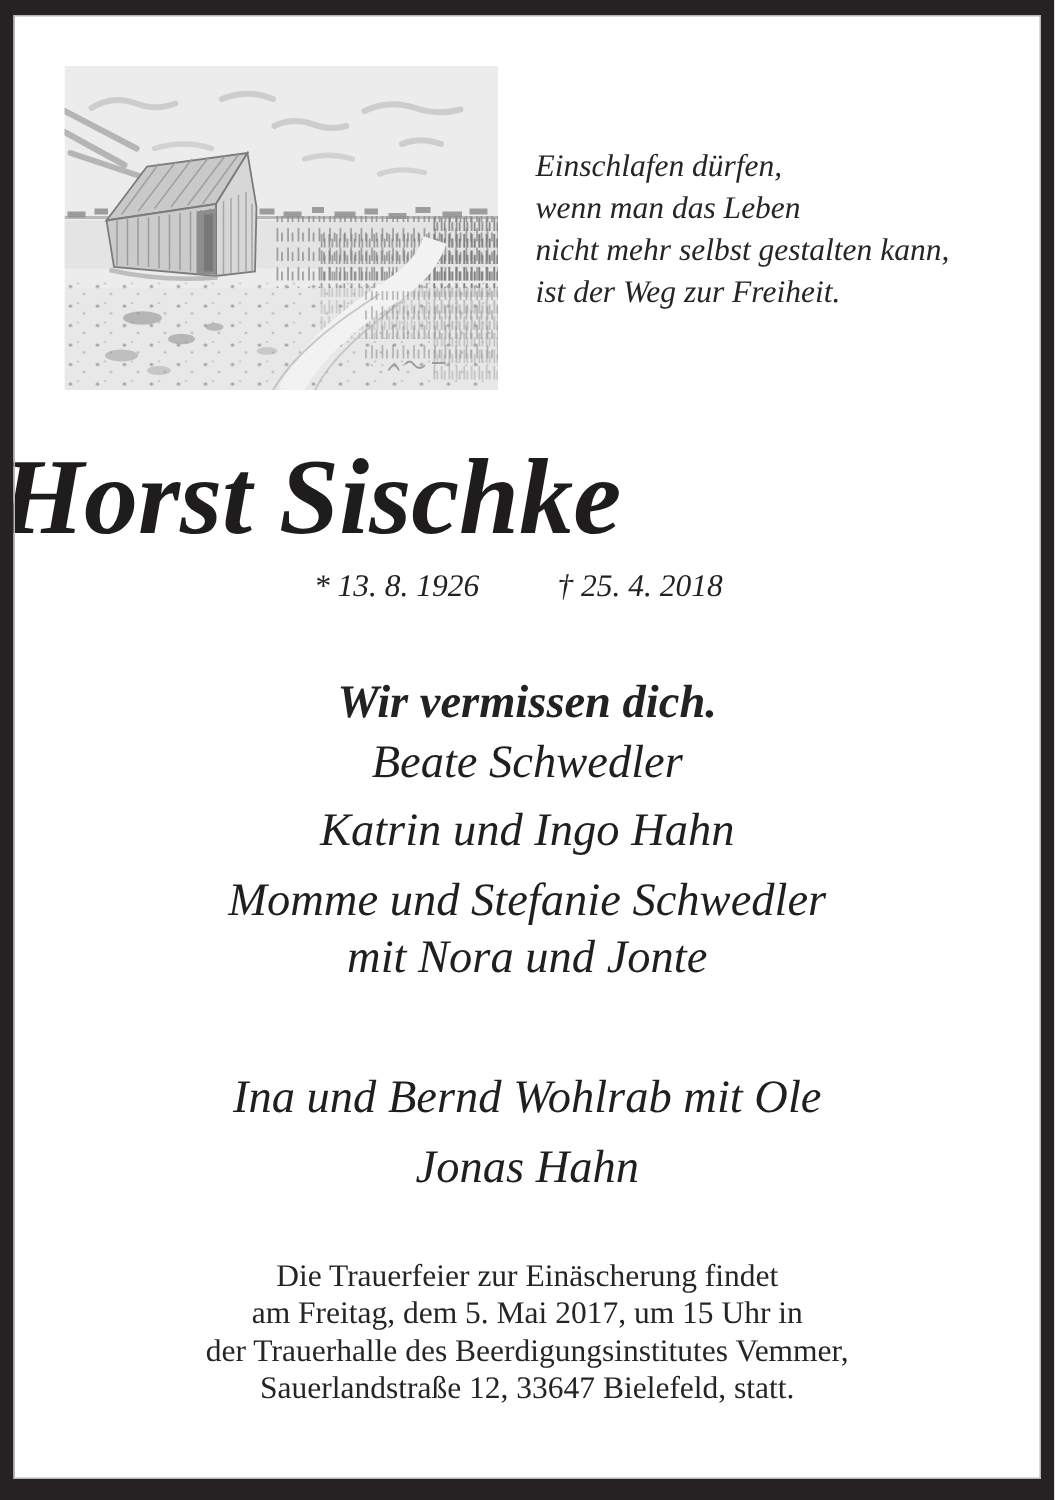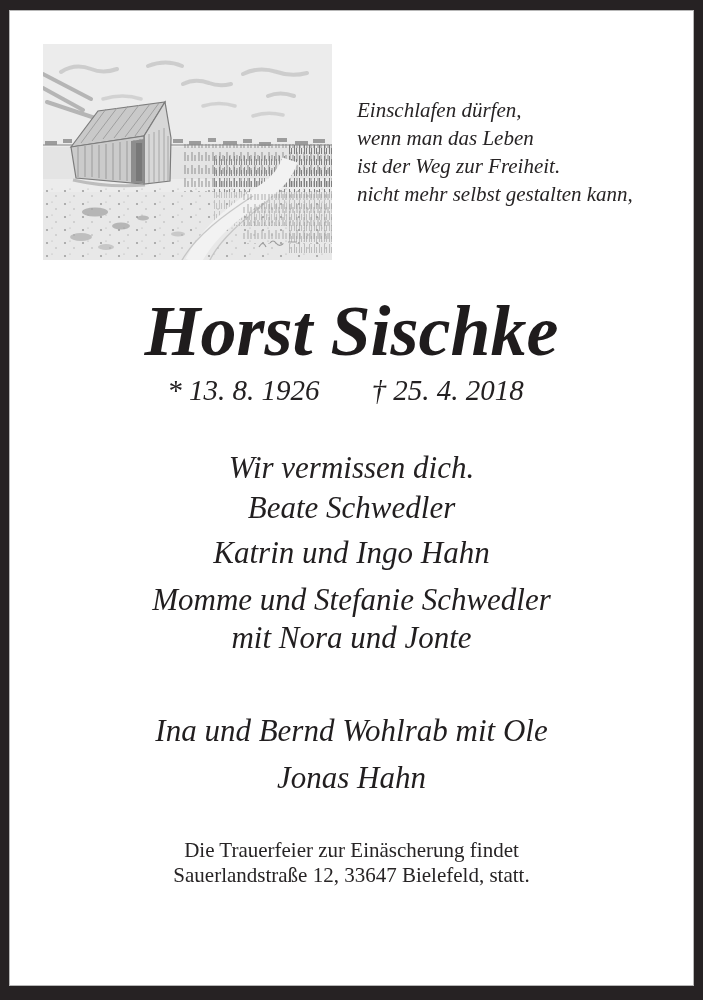--- a/index.html
+++ b/index.html
@@ -28,36 +28,37 @@
   .artwork{
     position:absolute;left:43px;top:44px;width:289px;height:216px;
   }
   .quote{
     position:absolute;left:357px;top:96px;
     font-style:italic;font-size:21px;line-height:28px;
     color:#272425;white-space:nowrap;
   }
   .name{
     position:absolute;left:0;right:0;top:295px;margin:0;
-    text-align:center;
+    text-align:left;
     font-style:italic;font-weight:700;
     font-size:72px;line-height:72px;
     color:#1f1c1d;
   }
   .dates{
     position:absolute;left:0;right:12px;top:376px;
     display:flex;justify-content:center;gap:52px;
-    font-style:italic;font-size:29px;line-height:29px;
+    font-style:italic;font-size:21px;line-height:29px;
     color:#242122;
   }
   .farewell{
     position:absolute;left:0;right:0;top:452px;
     text-align:center;
     font-style:italic;font-size:31px;line-height:31px;
     color:#242122;
+    font-weight:bold;
   }
   .mourner{
     position:absolute;left:0;right:0;
     text-align:center;
     font-style:italic;font-weight:400;
     font-size:31px;line-height:31px;
     color:#211e1f;
   }
   .m0{top:492px}.m1{top:537px}.m2{top:584px}.m3{top:622px}
   .m4{top:671px}.m5{top:715px}.m6{top:762px}
@@ -118,40 +119,42 @@
       <ellipse cx="63" cy="203" rx="8" ry="3" fill="#979797" opacity="0.4"></ellipse>
       <ellipse cx="135" cy="190" rx="7" ry="2.6" fill="#9a9a9a" opacity="0.4"></ellipse>
       <rect x="200" y="150" width="89" height="50" fill="url(#grass)" opacity="0.7"></rect>
       <path d="M216 203q4-7 7 0m4-4q3-4 6 0 3 4 7 1m5-2h9" stroke="#9d9d9d" stroke-width="1.2" fill="none"></path>
     </svg>
   </div>
 
   <div class="quote">
     <div>Einschlafen dürfen,</div>
     <div>wenn man das Leben</div>
+    <div>nicht mehr selbst gestalten kann,</div>
     <div>ist der Weg zur Freiheit.</div>
-    <div>nicht mehr selbst gestalten kann,</div>
   </div>
 
   <h1 class="name">Horst Sischke</h1>
 
   <div class="dates">
     <span>* 13. 8. 1926</span>
     <span>† 25. 4. 2018</span>
   </div>
 
   <div class="farewell">Wir vermissen dich.</div>
 
   <div class="mourner m0">Beate Schwedler</div>
   <div class="mourner m1">Katrin und Ingo Hahn</div>
   <div class="mourner m2">Momme und Stefanie Schwedler</div>
   <div class="mourner m3">mit Nora und Jonte</div>
   <div class="mourner m6">Jonas Hahn</div>
   <div class="mourner m5">Ina und Bernd Wohlrab mit Ole</div>
 
   <div class="funeral">
     <div>Die Trauerfeier zur Einäscherung findet</div>
+    <div>am Freitag, dem 5. Mai 2017, um 15 Uhr in</div>
+    <div>der Trauerhalle des Beerdigungsinstitutes Vemmer,</div>
     <div>Sauerlandstraße 12, 33647 Bielefeld, statt.</div>
   </div>
 
   <div class="frame"></div>
   <div class="frame-hairline"></div>
 </div>
 
 </body></html>

